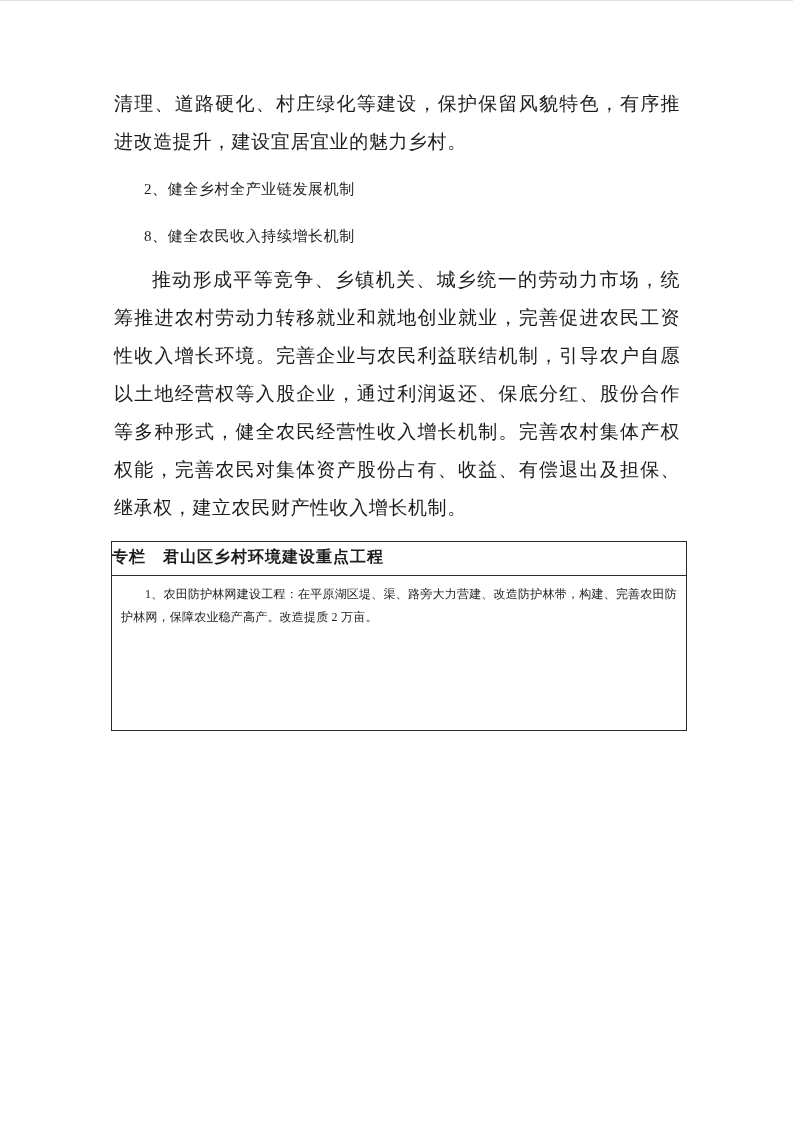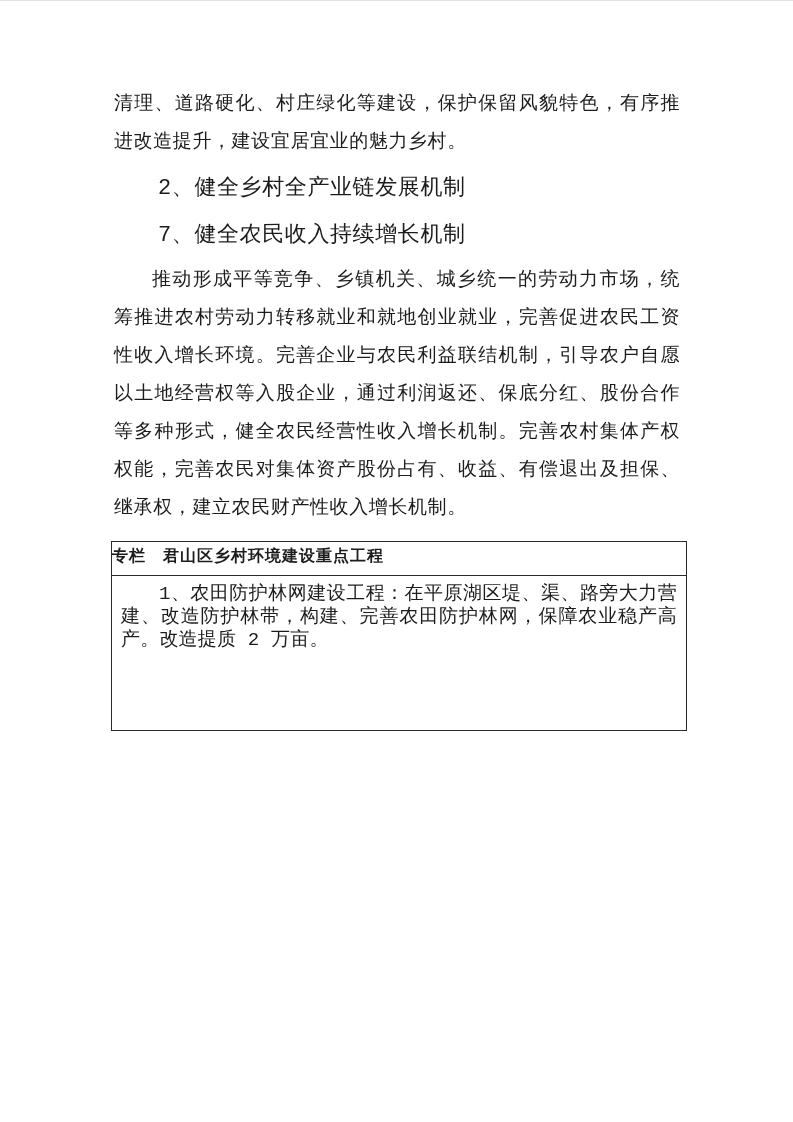--- a/index.html
+++ b/index.html
@@ -8,21 +8,21 @@
     background: #ffffff;
   }
   .page {
     position: relative;
     width: 793px;
     height: 1038px;
     background: #ffffff;
     overflow: hidden;
     box-sizing: border-box;
     border-top: 1px solid #e2e2e2;
-    font-family: Liberation Mono, monospace;
+    font-family: Liberation Serif, serif;
     color: #1c1c1c;
   }
   .content {
     position: absolute;
     top: 84px;
     left: 114px;
     width: 566px;
   }
   .para {
     margin: 0;
@@ -30,21 +30,21 @@
     line-height: 38px;
     letter-spacing: 0.6px;
     text-align: justify;
     text-justify: inter-character;
   }
   .para.indent {
     text-indent: 2em;
   }
   .section-heading {
     margin: 9px 0 6px 0;
-    font-size: 22px;
+    font-size: 15px;
     line-height: 38px;
     letter-spacing: 0.6px;
     text-indent: 2em;
     font-weight: normal;
   }
   .feature-box {
     box-sizing: border-box;
     margin-left: -3px;
     margin-top: 14px;
     width: 576px;
@@ -57,21 +57,21 @@
     height: 34px;
     border-bottom: 1.5px solid #2b2b2b;
     text-align: left;
     font-size: 16px;
     line-height: 30px;
     font-weight: bold;
     letter-spacing: 1px;
   }
   .feature-box-body {
     padding: 7px 9px 0 9px;
-    font-size: 19px;
+    font-size: 12px;
   }
   .feature-box-item {
     margin: 0 0 7px 0;
     line-height: 23px;
     text-indent: 2em;
     text-align: justify;
     text-justify: inter-character;
     letter-spacing: 0.2px;
   }
   .page-footer {
@@ -88,21 +88,21 @@
 <body>
 
 <div class="page">
   <div class="content">
 
     <p class="para">清理、道路硬化、村庄绿化等建设，保护保留风貌特色，有序推进改造提升，建设宜居宜业的魅力乡村。</p>
 
     <h3 class="section-heading">2、健全乡村全产业链发展机制</h3>
 
 
-    <h3 class="section-heading">7、健全农民收入持续增长机制</h3>
+    <h3 class="section-heading">8、健全农民收入持续增长机制</h3>
 
     <p class="para indent">推动形成平等竞争、乡镇机关、城乡统一的劳动力市场，统筹推进农村劳动力转移就业和就地创业就业，完善促进农民工资性收入增长环境。完善企业与农民利益联结机制，引导农户自愿以土地经营权等入股企业，通过利润返还、保底分红、股份合作等多种形式，健全农民经营性收入增长机制。完善农村集体产权权能，完善农民对集体资产股份占有、收益、有偿退出及担保、继承权，建立农民财产性收入增长机制。</p>
 
     <div class="feature-box">
       <div class="feature-box-header">专栏　君山区乡村环境建设重点工程</div>
       <div class="feature-box-body">
         <p class="feature-box-item">1、农田防护林网建设工程：在平原湖区堤、渠、路旁大力营建、改造防护林带，构建、完善农田防护林网，保障农业稳产高产。改造提质 2 万亩。</p>
       </div>
     </div>
 

